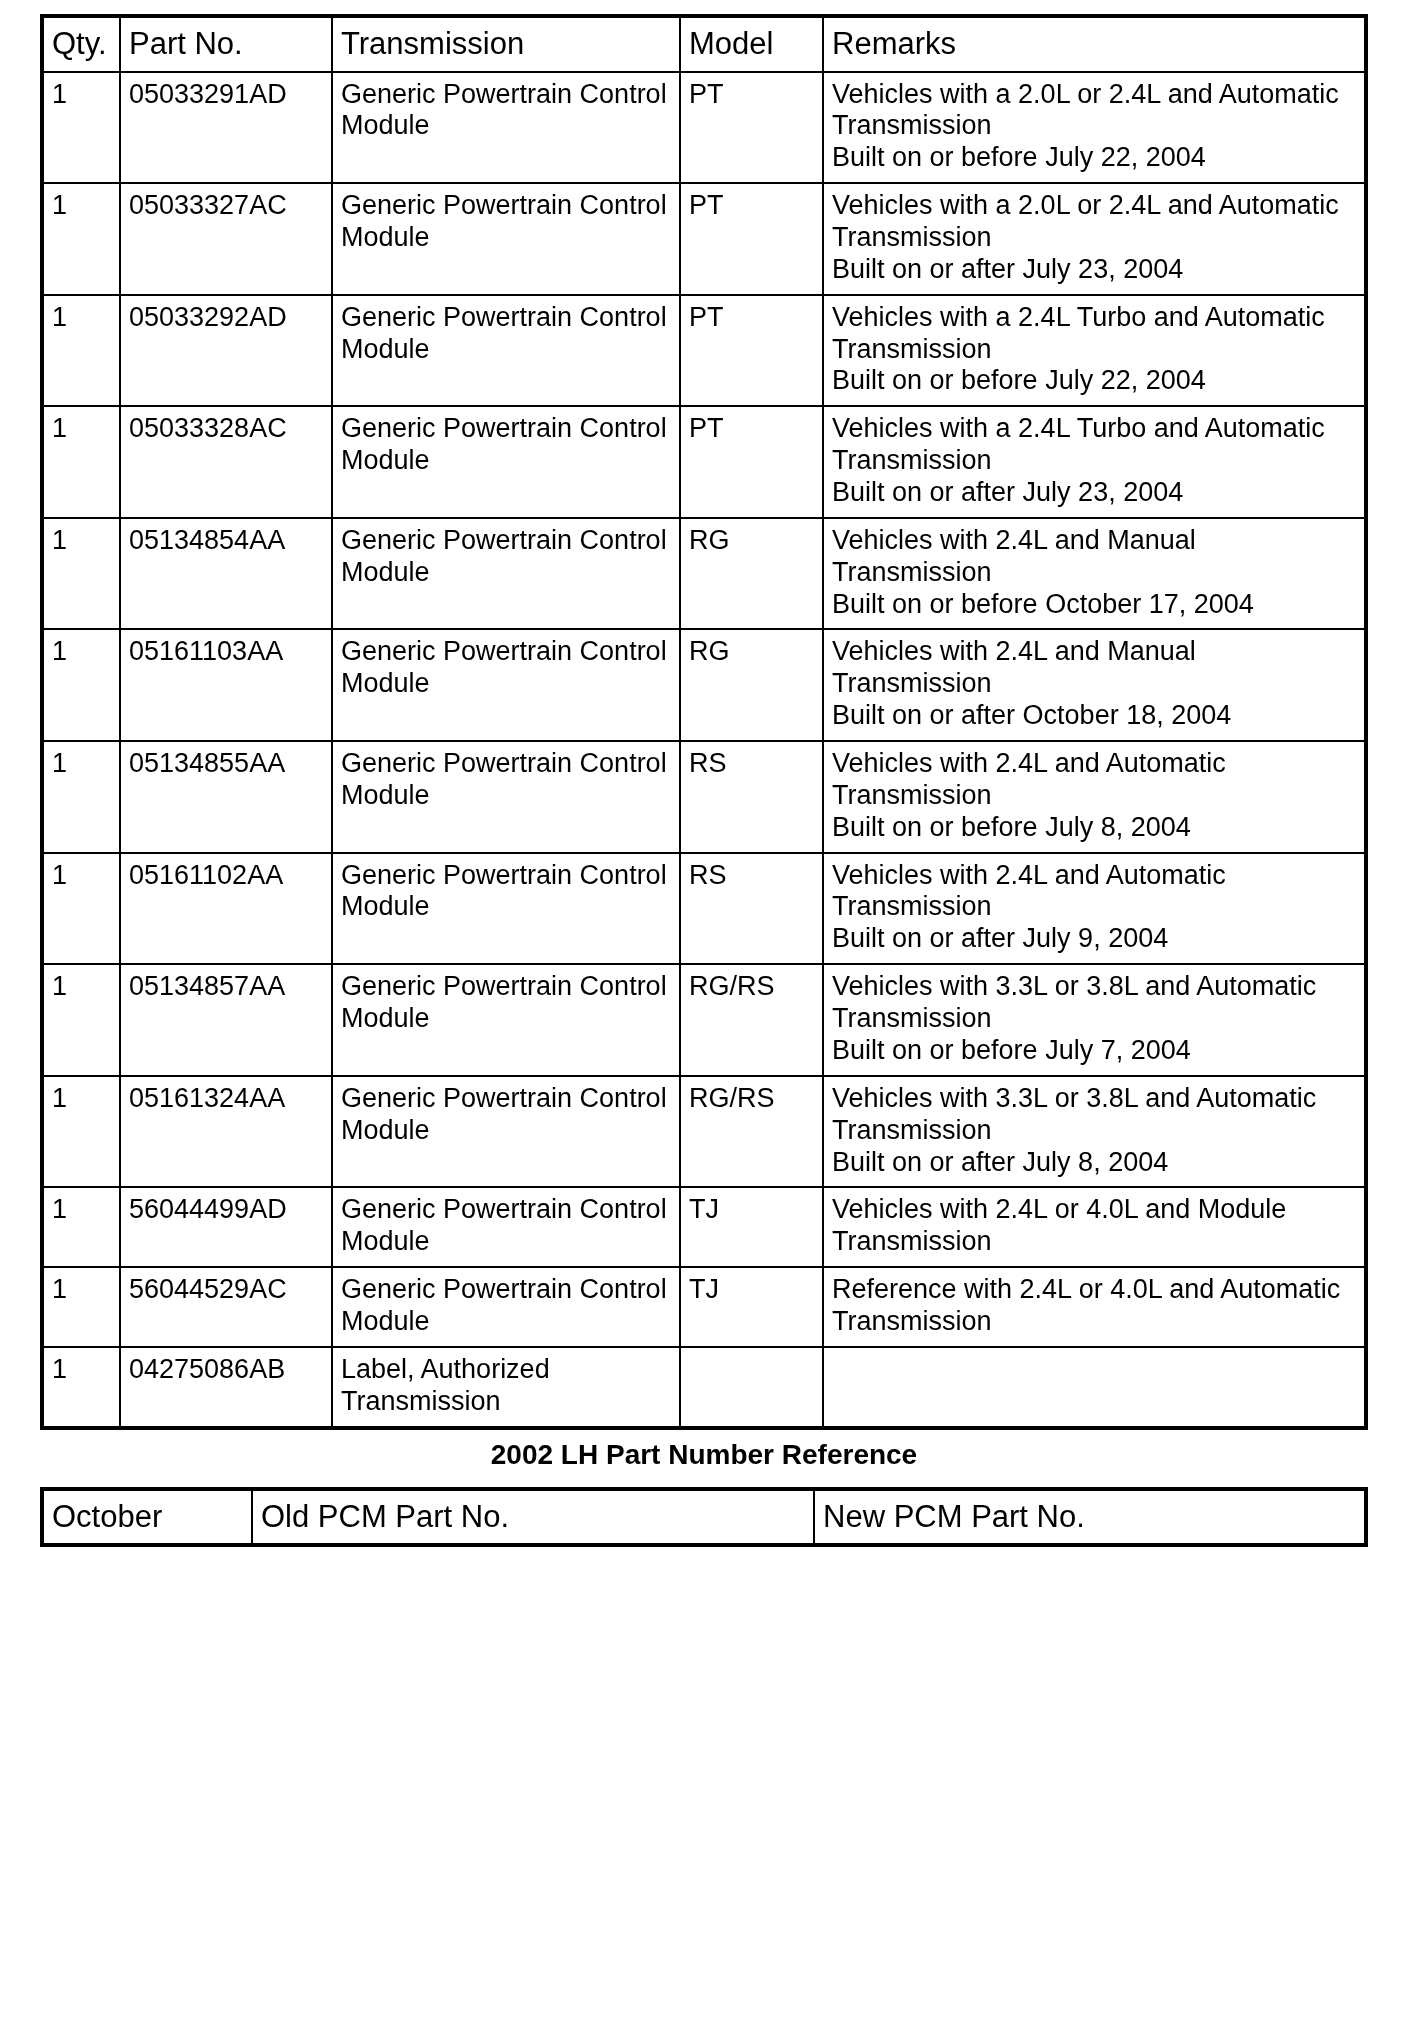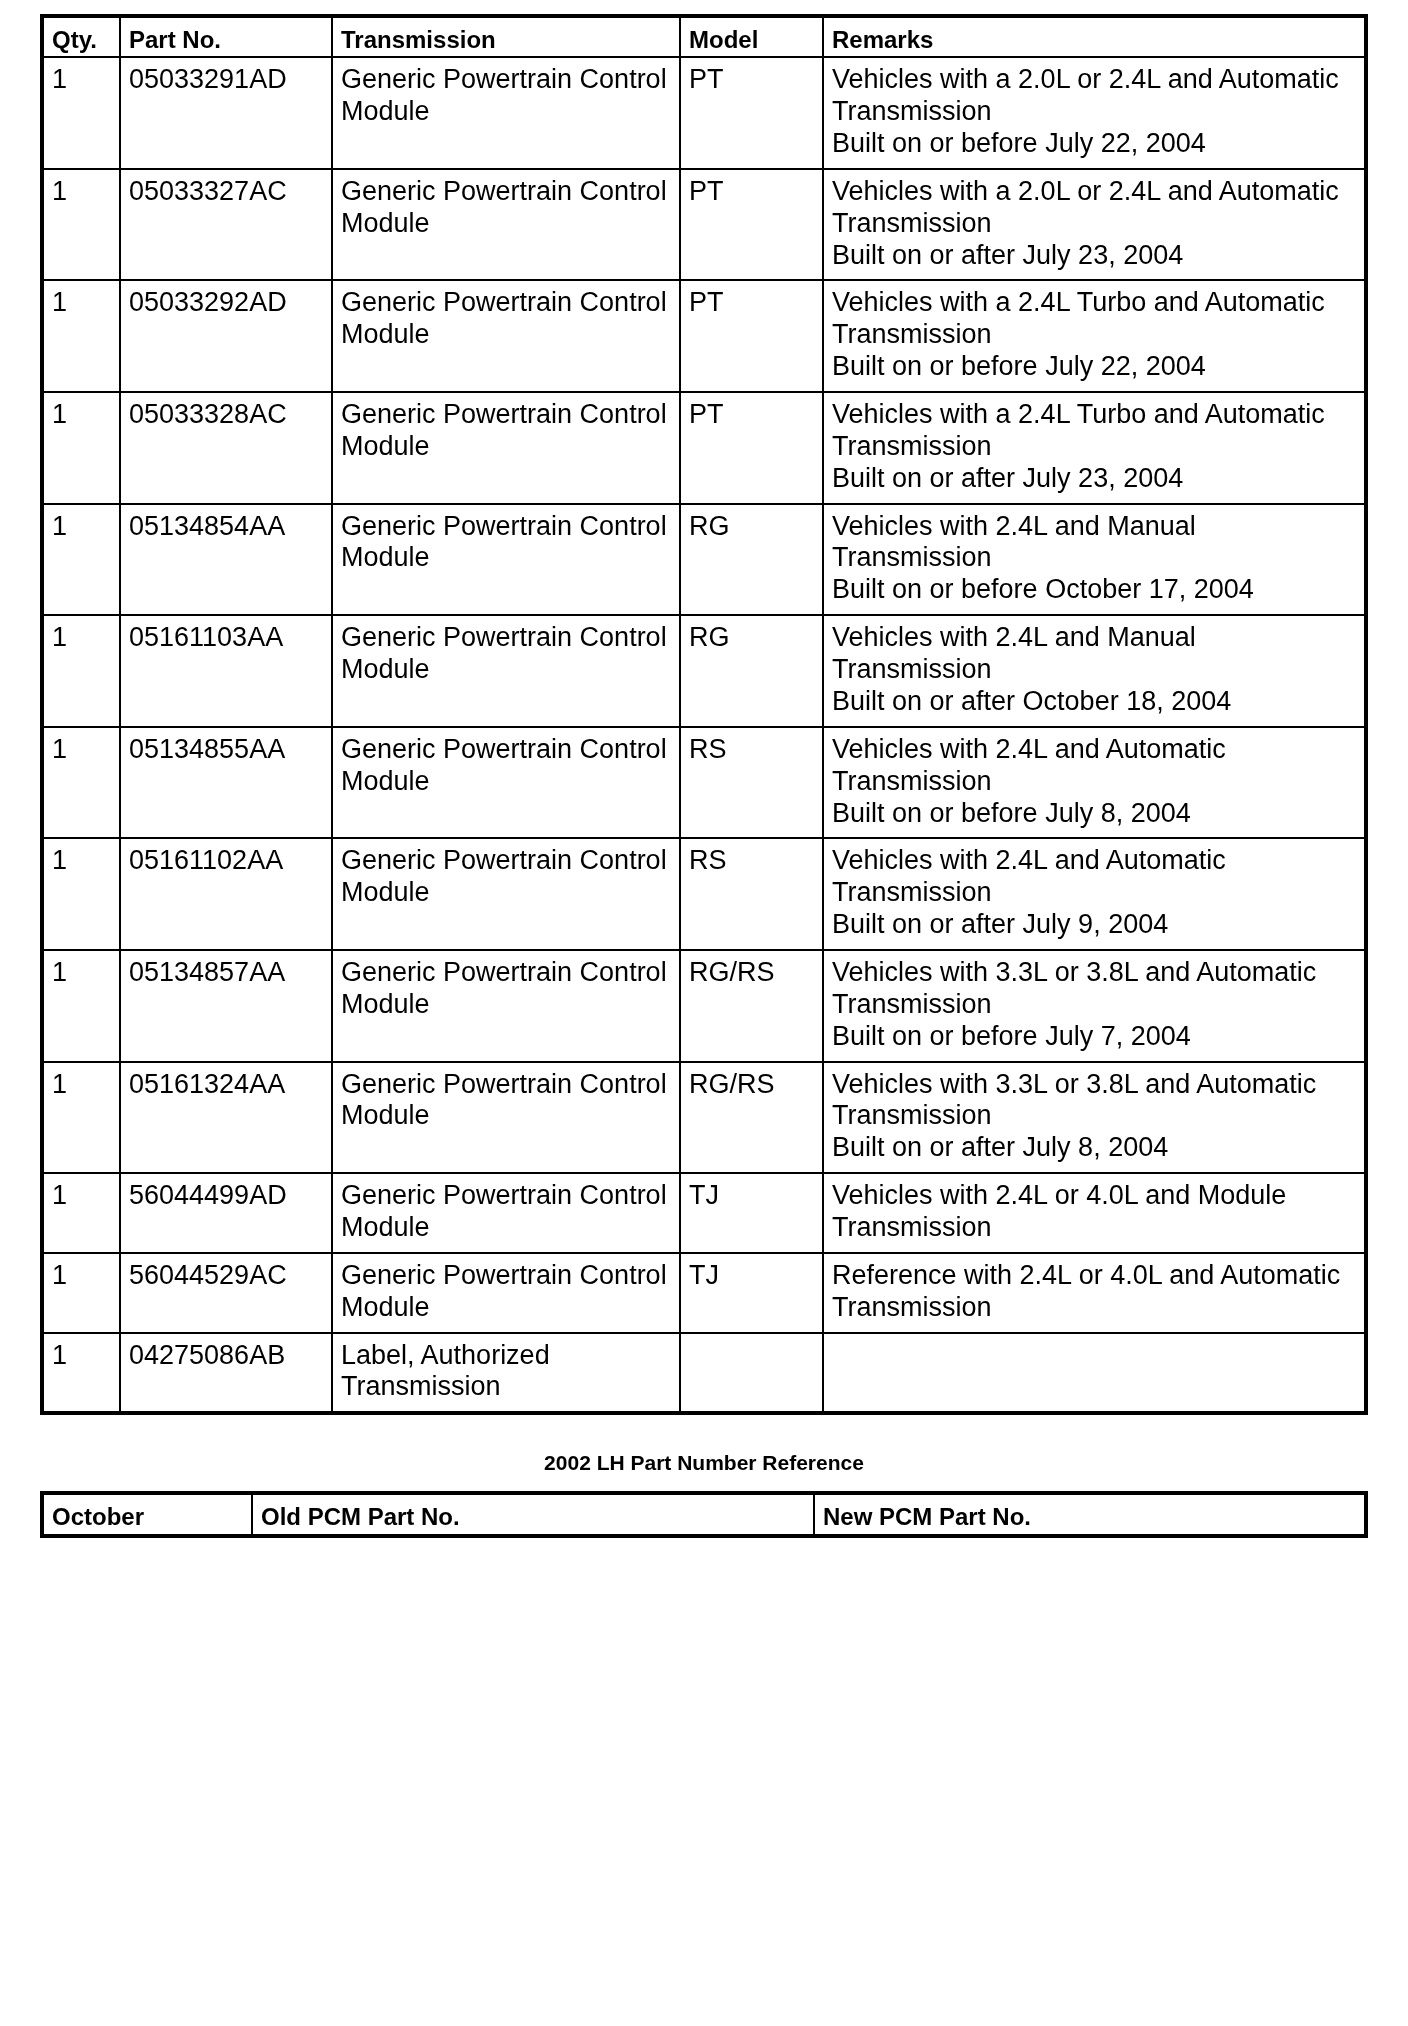--- a/index.html
+++ b/index.html
@@ -30,42 +30,42 @@
   table.ref td, table.ref th {
     border: 2px solid #000;
     vertical-align: top;
     padding: 6px 8px 8px 8px;
     font-size: 27px;
     line-height: 1.18;
     font-weight: normal;
     text-align: left;
   }
   table.parts th, table.ref th {
-    font-weight: bold;
-    font-size: 24px;
+    font-weight: normal;
+    font-size: 31px;
     padding-top: 8px;
-    padding-bottom: 2px;
+    padding-bottom: 8px;
   }
   
   .parts col.c-qty   { width: 78px;  }
   .parts col.c-part  { width: 212px; }
   .parts col.c-desc  { width: 348px; }
   .parts col.c-model { width: 143px; }
   .parts col.c-rem   { width: auto;  }
 
   
   .ref col.r-engine { width: 210px; }
   .ref col.r-old    { width: 562px; }
   .ref col.r-new    { width: auto;  }
 
   .section-title {
     text-align: center;
-    font-size: 21px;
+    font-size: 28px;
     font-weight: bold;
-    margin: 36px 0 16px 0;
+    margin: 9px 0 16px 0;
   }
   .nowrap-lines { white-space: pre-line; }
   .blank-cell { min-height: 1px; }
 </style>
 </head>
 <body>
 
 <div class="page">
 
   <table class="parts">

